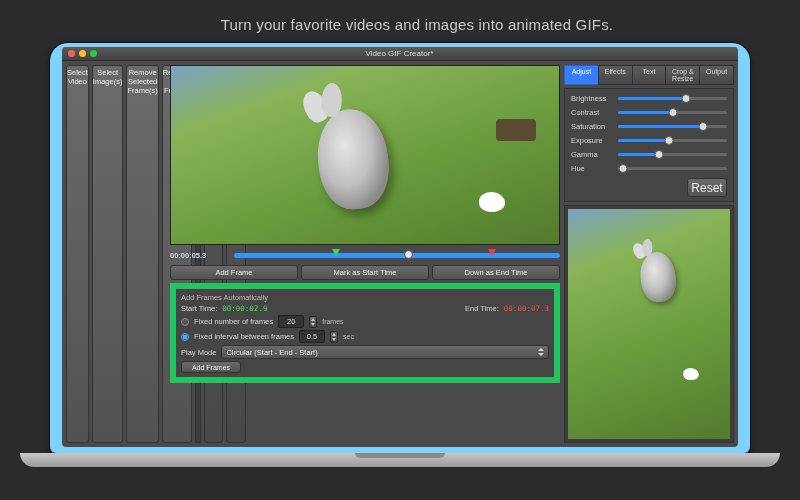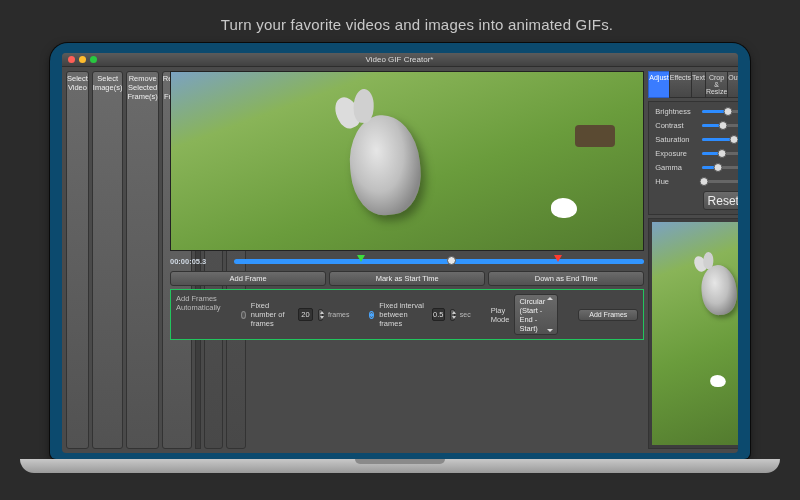--- a/index.html
+++ b/index.html
@@ -1,18 +1,18 @@
 <!DOCTYPE html>
 <html><head>
 <meta charset="utf-8">
 <style>
   * { box-sizing: border-box; margin: 0; padding: 0; font-family: -apple-system, "Helvetica Neue", Arial, sans-serif; }
   body { background: #2b2b2b; width: 800px; height: 500px; overflow: hidden; color: #ccc; }
   .tagline { text-align: center; color: #c8c8c8; font-size: 15px; font-weight: 300; padding: 16px 0 10px; letter-spacing: .2px; margin-left: 34px; }
-  .laptop { margin: 0 auto; width: 700px; background: #0c4a6e; border-radius: 18px 18px 6px 6px; padding: 10px 12px 6px; box-shadow: 0 0 0 1px #0a0a0a, 0 4px 10px rgba(0,0,0,.5); }
+  .laptop { margin: 0 auto; width: 700px; background: #7dd3fc; border-radius: 18px 18px 6px 6px; padding: 4px 12px 6px; box-shadow: 0 0 0 1px #0a0a0a, 0 4px 10px rgba(0,0,0,.5); }
   .screen { background: #4a4a4a; border-radius: 4px; overflow: hidden; height: 400px; display: flex; flex-direction: column; font-size: 8px; }
   
   .titlebar { height: 14px; background: linear-gradient(#5b5b5b,#414141); display: flex; align-items: center; padding: 0 6px; color: #ddd; border-bottom: 1px solid #2d2d2d; }
   .traffic { display: flex; gap: 4px; }
   .dot { width: 7px; height: 7px; border-radius: 50%; }
   .dot.r{background:#ff5f57}.dot.y{background:#febc2e}.dot.g{background:#28c840}
   .title { flex: 1; text-align: center; font-size: 8px; color: #ddd; }
   
   .content { flex: 1; display: flex; padding: 4px; gap: 4px; }
   .left { width: 100px; display: flex; flex-direction: row; gap: 3px; }
@@ -36,21 +36,21 @@
   .timeline { display:flex; align-items:center; gap:20px; height:14px;font-weight:bold; }
   .timecode { color:#cfd8e2; font-size:7.5px; width:44px; }
   .track { flex:1; height:5px; background:#3296ff; border-radius:3px; position:relative; }
   .mk { position:absolute; top:-4px; width:0; height:0; }
   .mk.green { border-left:4px solid transparent; border-right:4px solid transparent; border-top:7px solid #3ddc3d; }
   .mk.red { border-left:4px solid transparent; border-right:4px solid transparent; border-top:7px solid #ff3b30; }
   .playhead { position:absolute; top:-3px; width:9px; height:9px; background:#e8e8e8; border-radius:50%; border:1px solid #555; }
   .btnrow { display:flex; gap:3px; }
   .btnrow .btn { flex:1; }
   
-  .panel { border:1px solid #22c55e; background:#454545; padding:4px 5px; display:flex; flex-direction:row; gap:20px; }
+  .panel { border:6px solid #22c55e; background:#454545; padding:4px 5px; display:flex; flex-direction:column; gap:2px; }
   .panel-title { color:#bbb; font-size:7.5px; }
   .line { display:flex; align-items:center; gap:5px; font-size:7.5px; color:#d7d7d7; }
   .val { font-family: "Menlo", monospace; }
   .val.green { color:#49e04b; }
   .val.red { color:#ff4a3d; }
   .radio, .radio-on { width:8px; height:8px; border-radius:50%; border:1px solid #888; background:#555; display:inline-block; }
   .radio-on { background: radial-gradient(circle at 50% 50%, #4aa7ff 0 50%, #555 55%); border-color:#4aa7ff; }
   .numfield { width:26px; background:#333; border:1px solid #222; color:#ddd; text-align:center; font-size:7.5px; padding:1px 0; border-radius:2px; }
   .stepper { width:8px; height:12px; background:linear-gradient(#666,#4a4a4a); border:1px solid #2a2a2a; border-radius:2px; position:relative; }
   .stepper::before, .stepper::after { content:""; position:absolute; left:1px; right:1px; border-left:2.5px solid transparent; border-right:2.5px solid transparent; }
@@ -136,20 +136,27 @@
 
       <div class="btnrow">
         <div class="btn">Add Frame</div>
         <div class="btn">Mark as Start Time</div>
         <div class="btn">Down as End Time</div>
       </div>
 
       <div class="panel">
         <div class="panel-title">Add Frames Automatically</div>
         <div class="line">
+          <span>Start Time:</span>
+          <span class="val green">00:00:02.9</span>
+          <span style="flex:1"></span>
+          <span>End Time:</span>
+          <span class="val red">00:00:07.3</span>
+        </div>
+        <div class="line">
           <span class="radio"></span>
           <span>Fixed number of frames</span>
           <span class="numfield">20</span>
           <span class="stepper"></span>
           <span class="unit">frames</span>
         </div>
         <div class="line">
           <span class="radio-on"></span>
           <span>Fixed interval between frames</span>
           <span class="numfield">0.5</span>

